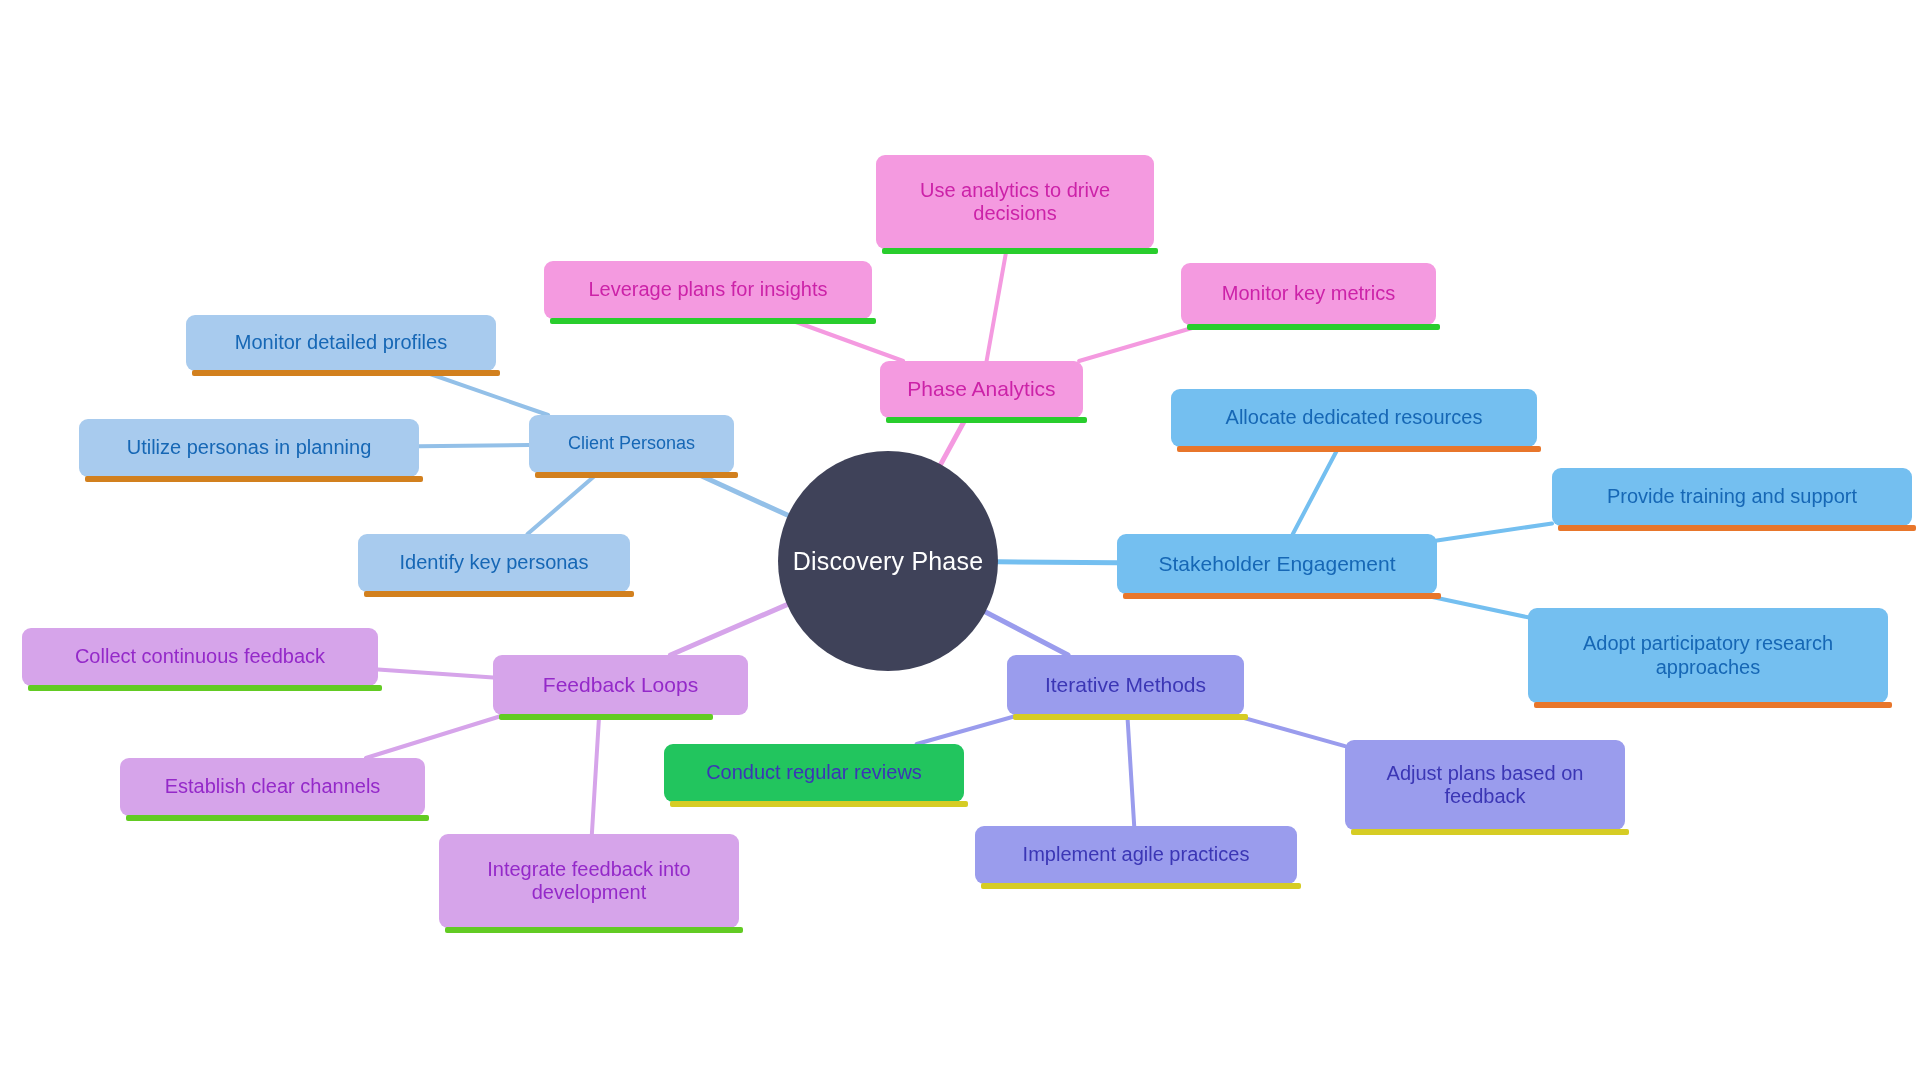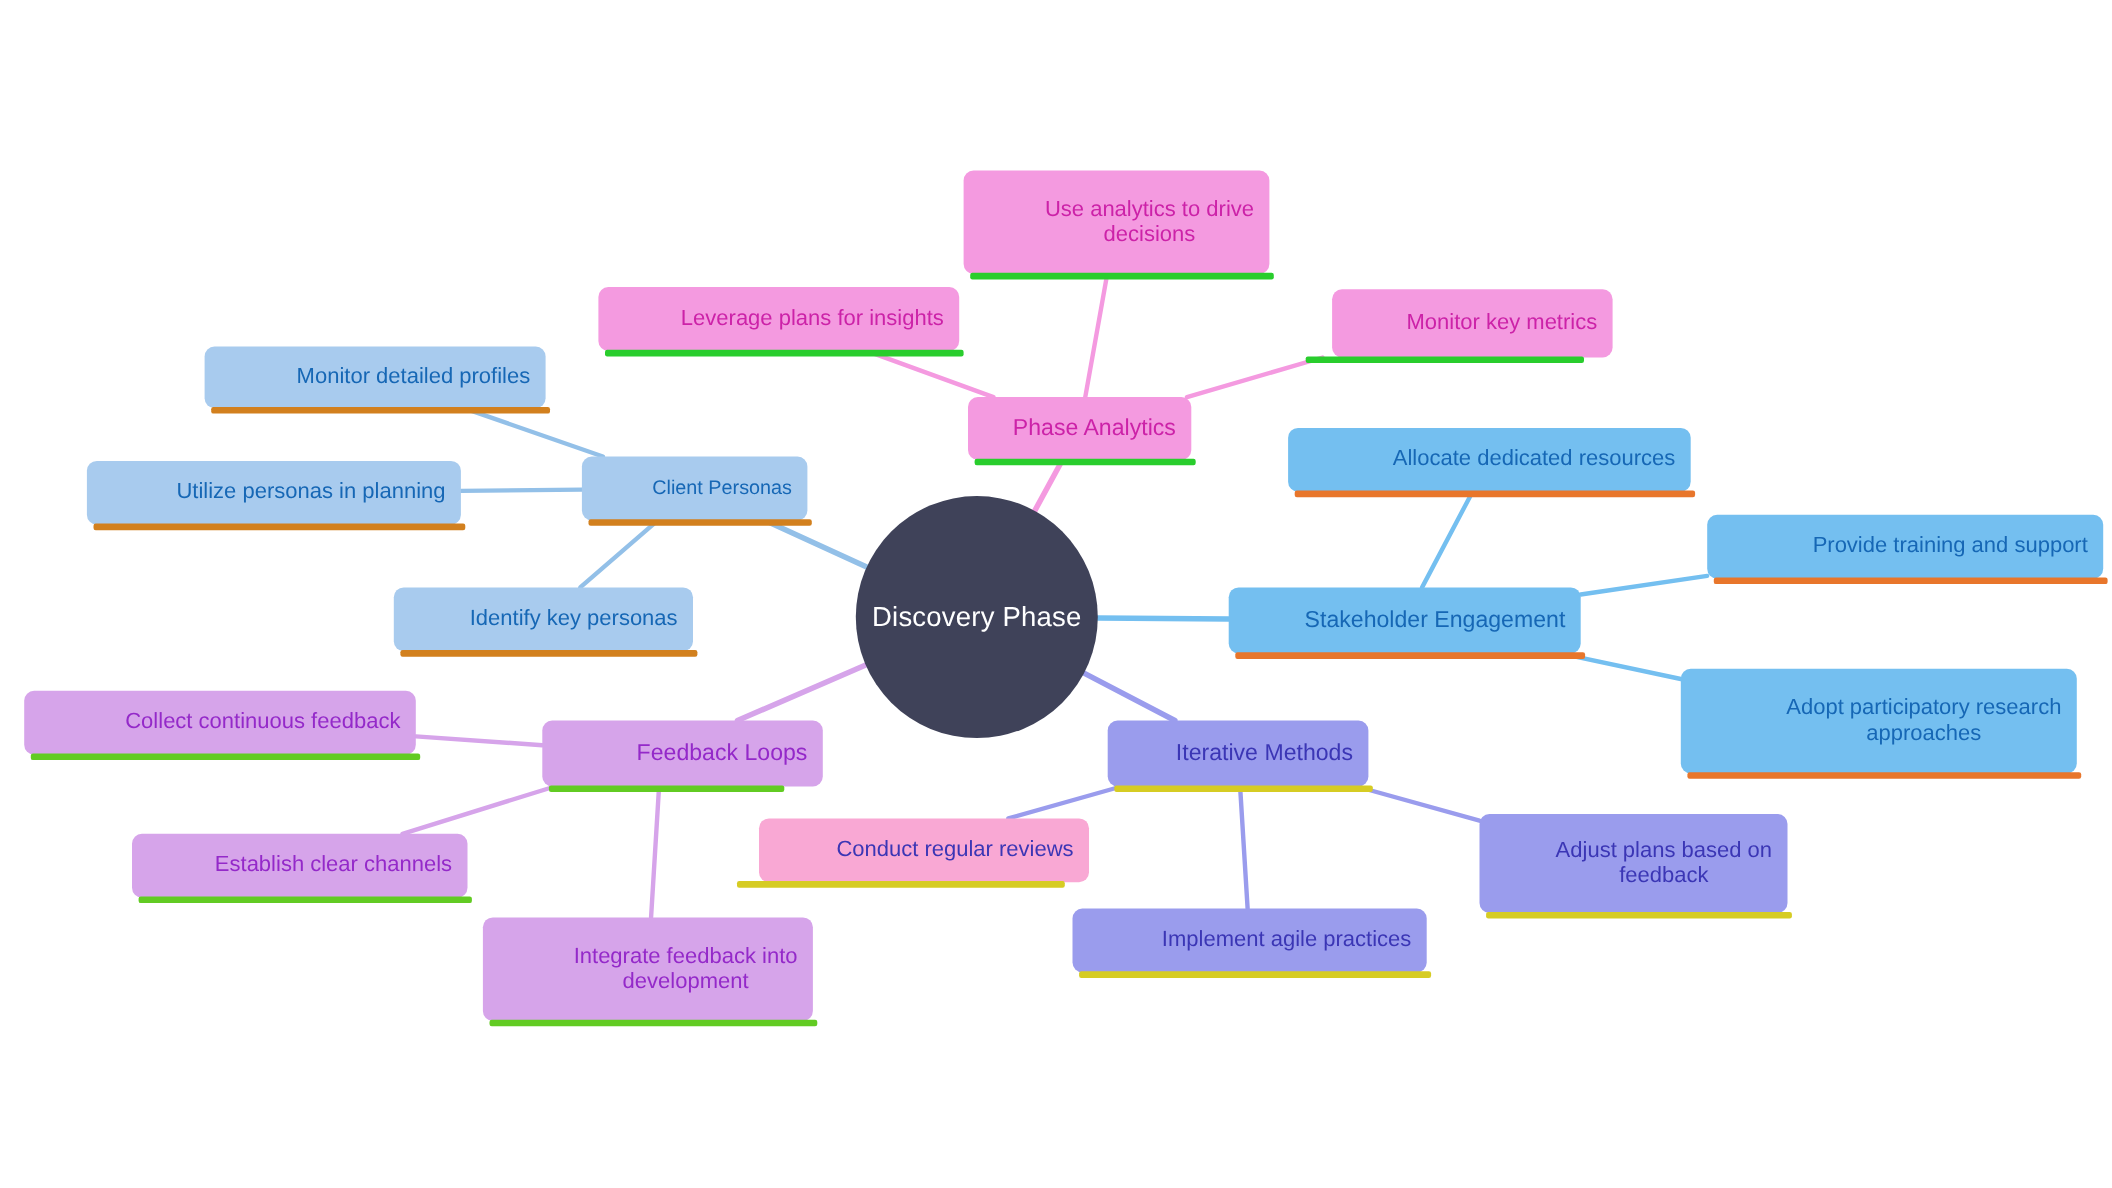--- a/index.html
+++ b/index.html
@@ -20,21 +20,21 @@
     left: 0; top: 0;
     width: 1920px;
     height: 1080px;
     pointer-events: none;
   }
   .node {
     position: absolute;
     box-sizing: border-box;
     display: flex;
     align-items: center;
-    justify-content: flex-end;
+    justify-content: center;
     text-align: center;
     border-radius: 9px;
     line-height: 1.17;
     padding: 14px 14px;
     white-space: pre-line;
   }
   .node-root {
     position: absolute;
     border-radius: 50%;
     display: flex;
@@ -88,21 +88,21 @@
       <div class="underbar" style="left: 85px; top: 476px; width: 338px; height: 6px; background: rgb(210, 128, 30);"></div>
       <div class="node" style="left: 358px; top: 534px; width: 272px; height: 58px; background: rgb(168, 203, 238); color: rgb(22, 103, 181); font-size: 20px;"><span>Identify key personas</span></div>
       <div class="underbar" style="left: 364px; top: 591px; width: 270px; height: 6px; background: rgb(210, 128, 30);"></div>
       <div class="node" style="left: 880px; top: 361px; width: 203px; height: 57px; background: rgb(244, 154, 224); color: rgb(204, 34, 168); font-size: 21px;"><span>Phase Analytics</span></div>
       <div class="underbar" style="left: 886px; top: 417px; width: 201px; height: 6px; background: rgb(41, 205, 45);"></div>
       <div class="node" style="left: 876px; top: 155px; width: 278px; height: 94px; background: rgb(244, 154, 224); color: rgb(204, 34, 168); font-size: 20px;"><span>Use analytics to drive
 decisions</span></div>
       <div class="underbar" style="left: 882px; top: 248px; width: 276px; height: 6px; background: rgb(41, 205, 45);"></div>
       <div class="node" style="left: 544px; top: 261px; width: 328px; height: 58px; background: rgb(244, 154, 224); color: rgb(204, 34, 168); font-size: 20px;"><span>Leverage plans for insights</span></div>
       <div class="underbar" style="left: 550px; top: 318px; width: 326px; height: 6px; background: rgb(41, 205, 45);"></div>
-      <div class="node" style="left: 1211px; top: 263px; width: 255px; height: 62px; background: rgb(244, 154, 224); color: rgb(204, 34, 168); font-size: 20px;"><span>Monitor key metrics</span></div>
+      <div class="node" style="left: 1181px; top: 263px; width: 255px; height: 62px; background: rgb(244, 154, 224); color: rgb(204, 34, 168); font-size: 20px;"><span>Monitor key metrics</span></div>
       <div class="underbar" style="left: 1187px; top: 324px; width: 253px; height: 6px; background: rgb(41, 205, 45);"></div>
       <div class="node" style="left: 1117px; top: 534px; width: 320px; height: 60px; background: rgb(116, 191, 240); color: rgb(22, 103, 181); font-size: 21px;"><span>Stakeholder Engagement</span></div>
       <div class="underbar" style="left: 1123px; top: 593px; width: 318px; height: 6px; background: rgb(232, 118, 43);"></div>
       <div class="node" style="left: 1171px; top: 389px; width: 366px; height: 58px; background: rgb(116, 191, 240); color: rgb(22, 103, 181); font-size: 20px;"><span>Allocate dedicated resources</span></div>
       <div class="underbar" style="left: 1177px; top: 446px; width: 364px; height: 6px; background: rgb(232, 118, 43);"></div>
       <div class="node" style="left: 1552px; top: 468px; width: 360px; height: 58px; background: rgb(116, 191, 240); color: rgb(22, 103, 181); font-size: 20px;"><span>Provide training and support</span></div>
       <div class="underbar" style="left: 1558px; top: 525px; width: 358px; height: 6px; background: rgb(232, 118, 43);"></div>
       <div class="node" style="left: 1528px; top: 608px; width: 360px; height: 95px; background: rgb(116, 191, 240); color: rgb(22, 103, 181); font-size: 20px;"><span>Adopt participatory research
 approaches</span></div>
       <div class="underbar" style="left: 1534px; top: 702px; width: 358px; height: 6px; background: rgb(232, 118, 43);"></div>
@@ -110,21 +110,21 @@
       <div class="underbar" style="left: 499px; top: 714px; width: 214px; height: 6px; background: rgb(98, 203, 35);"></div>
       <div class="node" style="left: 22px; top: 628px; width: 356px; height: 58px; background: rgb(214, 164, 234); color: rgb(148, 41, 201); font-size: 20px;"><span>Collect continuous feedback</span></div>
       <div class="underbar" style="left: 28px; top: 685px; width: 354px; height: 6px; background: rgb(98, 203, 35);"></div>
       <div class="node" style="left: 120px; top: 758px; width: 305px; height: 58px; background: rgb(214, 164, 234); color: rgb(148, 41, 201); font-size: 20px;"><span>Establish clear channels</span></div>
       <div class="underbar" style="left: 126px; top: 815px; width: 303px; height: 6px; background: rgb(98, 203, 35);"></div>
       <div class="node" style="left: 439px; top: 834px; width: 300px; height: 94px; background: rgb(214, 164, 234); color: rgb(148, 41, 201); font-size: 20px;"><span>Integrate feedback into
 development</span></div>
       <div class="underbar" style="left: 445px; top: 927px; width: 298px; height: 6px; background: rgb(98, 203, 35);"></div>
       <div class="node" style="left: 1007px; top: 655px; width: 237px; height: 60px; background: rgb(154, 156, 237); color: rgb(59, 54, 181); font-size: 21px;"><span>Iterative Methods</span></div>
       <div class="underbar" style="left: 1013px; top: 714px; width: 235px; height: 6px; background: rgb(214, 204, 36);"></div>
-      <div class="node" style="left: 664px; top: 744px; width: 300px; height: 58px; background: #f9a8d4; color: rgb(59, 54, 181); font-size: 20px; margin-left: 26px;"><span>Conduct regular reviews</span></div>
+      <div class="node" style="left: 664px; top: 744px; width: 300px; height: 58px; background: #22c55e; color: rgb(59, 54, 181); font-size: 20px;"><span>Conduct regular reviews</span></div>
       <div class="underbar" style="left: 670px; top: 801px; width: 298px; height: 6px; background: rgb(214, 204, 36);"></div>
       <div class="node" style="left: 975px; top: 826px; width: 322px; height: 58px; background: rgb(154, 156, 237); color: rgb(59, 54, 181); font-size: 20px;"><span>Implement agile practices</span></div>
       <div class="underbar" style="left: 981px; top: 883px; width: 320px; height: 6px; background: rgb(214, 204, 36);"></div>
       <div class="node" style="left: 1345px; top: 740px; width: 280px; height: 90px; background: rgb(154, 156, 237); color: rgb(59, 54, 181); font-size: 20px;"><span>Adjust plans based on
 feedback</span></div>
       <div class="underbar" style="left: 1351px; top: 829px; width: 278px; height: 6px; background: rgb(214, 204, 36);"></div>
     </div>
 </div>
 
 </body></html>

